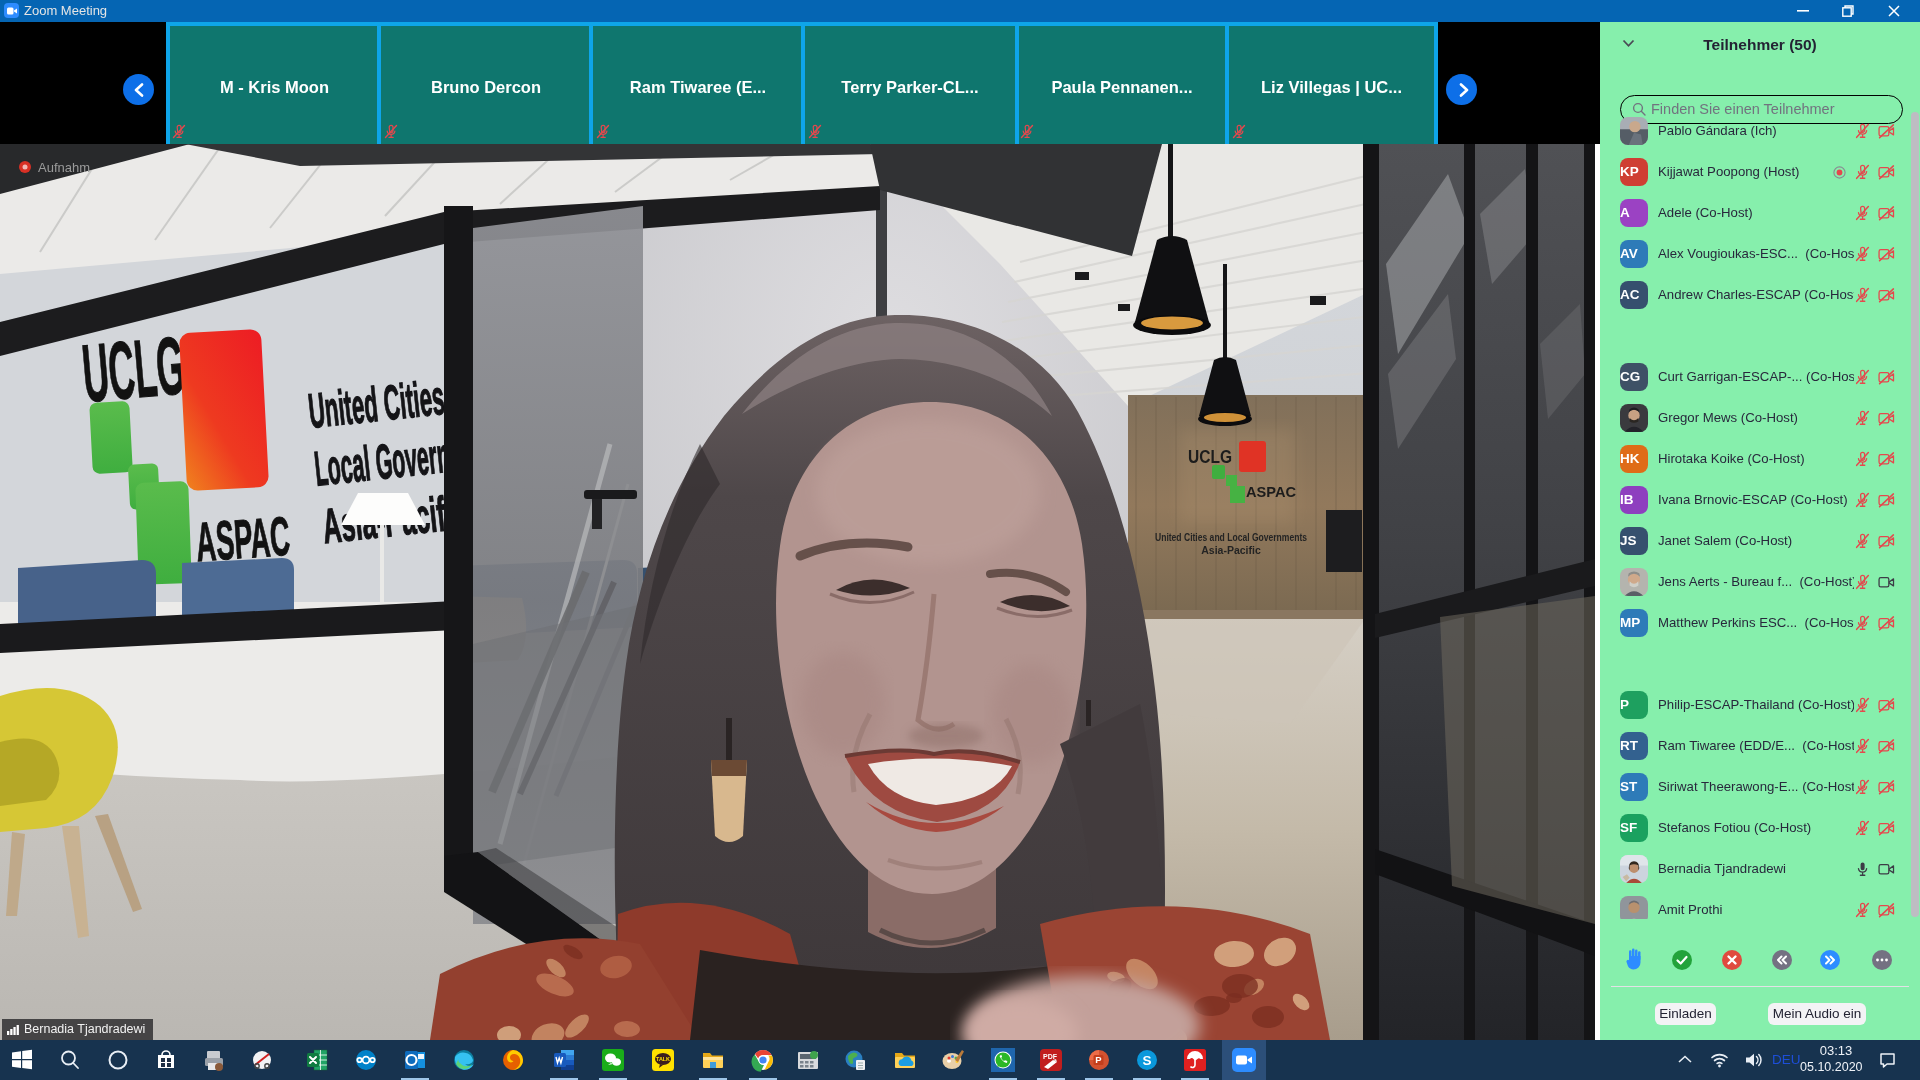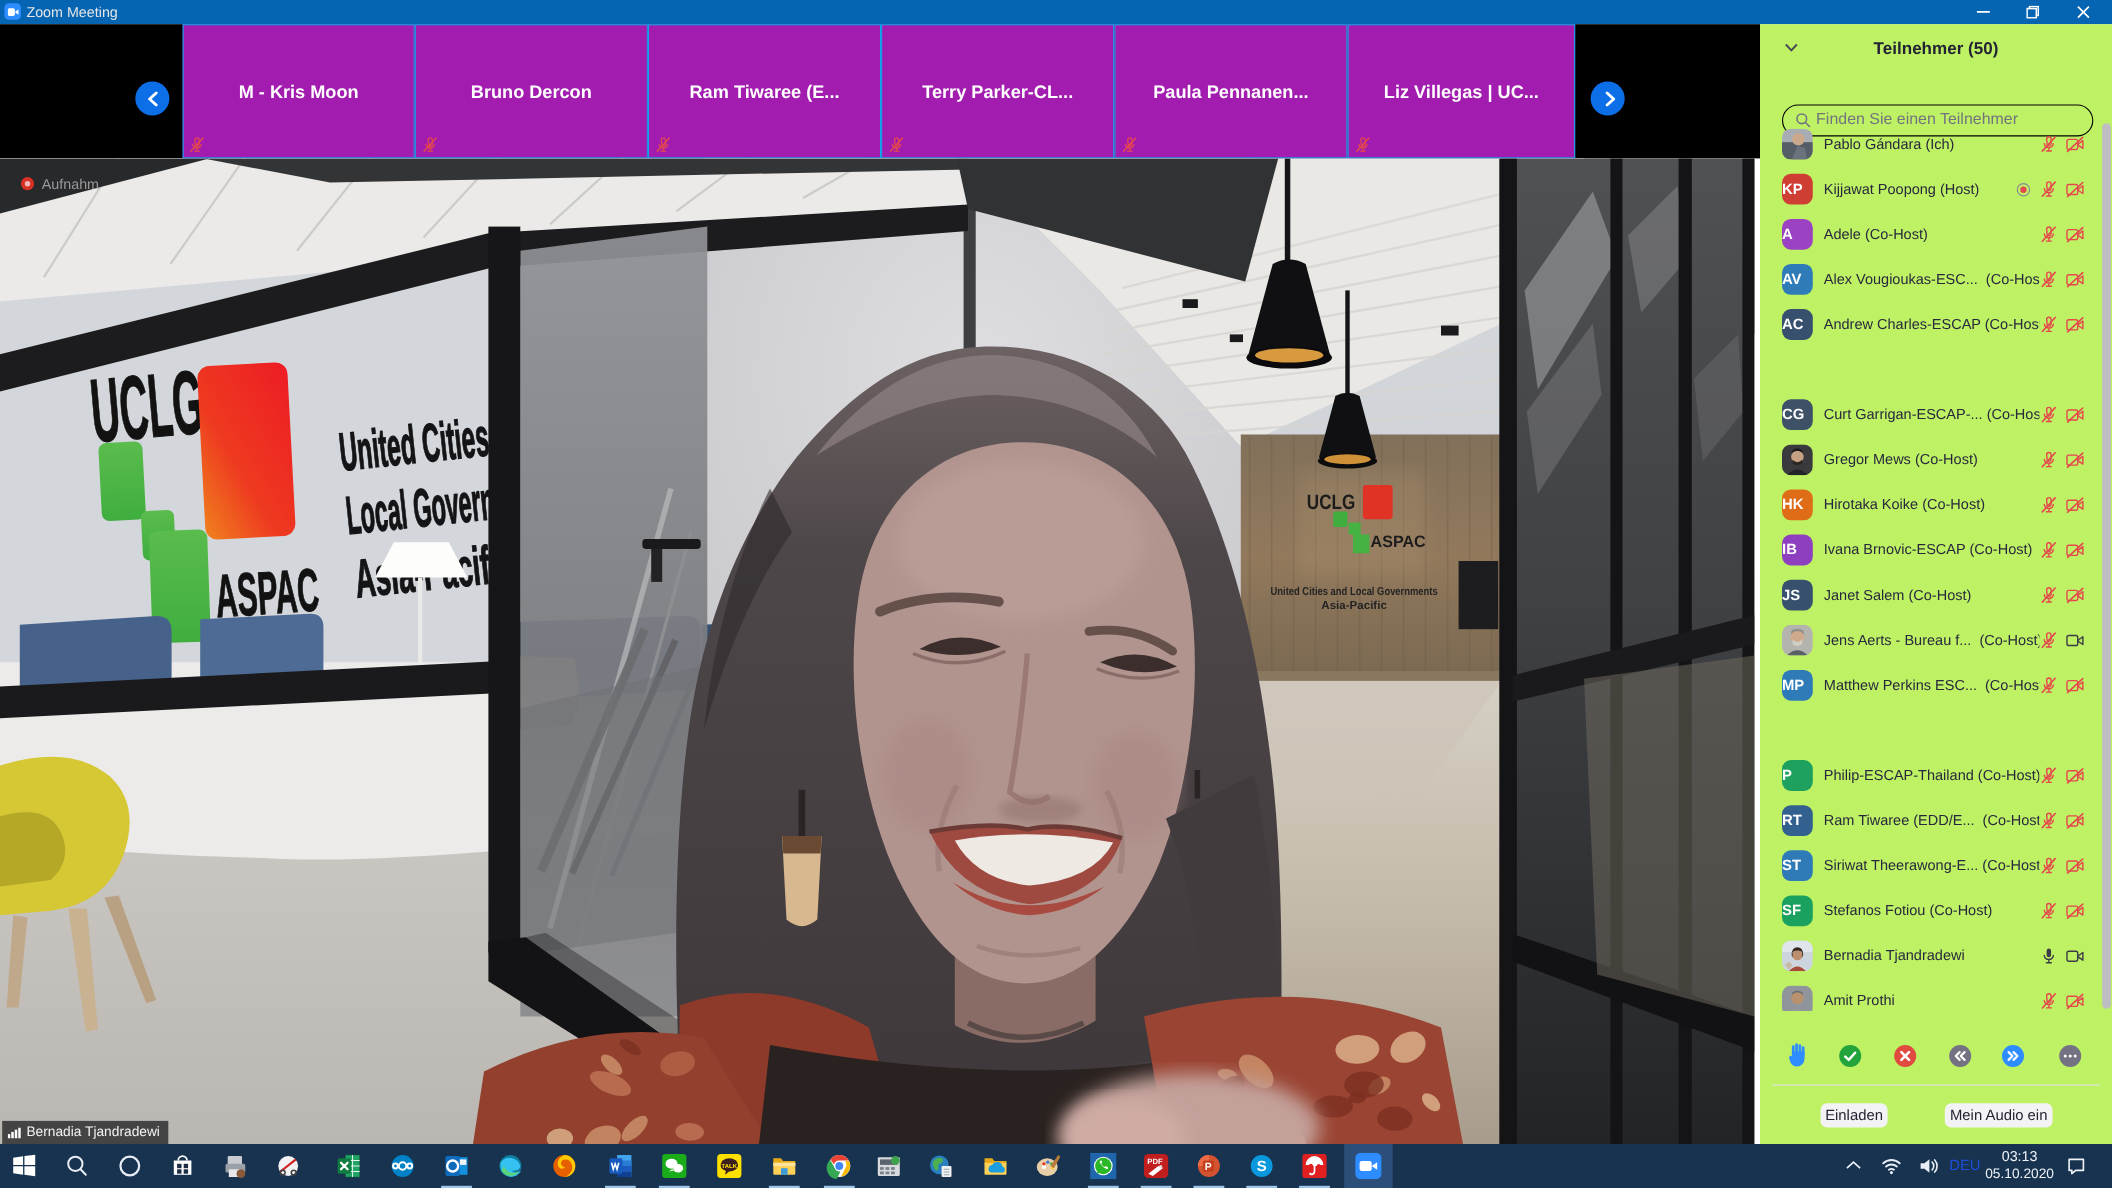--- a/index.html
+++ b/index.html
@@ -1,24 +1,24 @@
 <!DOCTYPE html>
 <html><head>
 <meta charset="utf-8">
 <style>
 html,body{margin:0;padding:0;width:1920px;height:1080px;overflow:hidden;background:#fff;font-family:"Liberation Sans",sans-serif}
 .abs{position:absolute}
 #titlebar{position:absolute;left:0;top:0;width:1920px;height:22px;background:#0565b3;color:#fff}
 #titlebar .txt{position:absolute;left:24px;top:3px;font-size:13px;color:#e5e5e5}
 #zicon{position:absolute;left:4px;top:3px;width:15px;height:15px;border-radius:4px;background:#2d8cff}
 #strip{position:absolute;left:0;top:22px;width:1600px;height:122px;background:#000}
-.tile{position:absolute;top:0;height:120px;background:#a21caf;border:1px solid #0ea5e9}
+.tile{position:absolute;top:0;height:120px;background:#0f766e;border:4px solid #0ea5e9}
 .tname{position:absolute;width:100%;top:52px;text-align:center;color:#fff;font-weight:bold;font-size:16.5px}
 .navbtn{position:absolute;top:52px;width:31px;height:31px;border-radius:50%;background:#0d6fe8;color:#fff;text-align:center;line-height:31px;font-size:17px;font-weight:bold}
-#panel{position:absolute;left:1600px;top:22px;width:320px;height:1018px;background:#bef264}
+#panel{position:absolute;left:1600px;top:22px;width:320px;height:1018px;background:#86efac}
 #taskbar{position:absolute;left:0;top:1040px;width:1920px;height:40px;background:#17334f}
 .row{position:absolute;left:20px;height:41px;width:290px}
 .av{position:absolute;left:0px;top:6px;width:28px;height:28px;border-radius:8px;color:#fff;font-weight:bold;font-size:13.5px;text-align:left;line-height:28px}
 .nm{position:absolute;left:38px;top:12.5px;font-size:13.2px;color:#28283c;white-space:nowrap;max-width:196px;overflow:hidden}
 .fbtn{position:absolute;top:928px;width:20px;height:20px;border-radius:50%}
 .fbtn svg{position:absolute;left:0;top:0}
 .pbtn{position:absolute;top:981px;height:22px;background:#f3f3f5;border-radius:6px;font-size:13.5px;color:#232333;text-align:center;line-height:22px}
 </style>
 </head>
 <body>
@@ -820,16 +820,16 @@
       <path d="M7.2 12.4 a4 4 0 0 1 4.6 0" stroke-width="1.7"></path>
     </g>
     <circle cx="9.5" cy="15" r="1.4" fill="#e8eef5"></circle>
   </svg>
 <svg class="abs" style="left:1744px;top:1051px" width="19" height="18" viewBox="0 0 19 18">
     <path d="M2 6.5 h3.5 L10 2.8 v12.4 L5.5 11.5 H2 Z" fill="#e8eef5"></path>
     <path d="M12.5 5.5 a5 5 0 0 1 0 7 M14.8 3.5 a8 8 0 0 1 0 11" fill="none" stroke="#e8eef5" stroke-width="1.5" stroke-linecap="round"></path>
   </svg>
 <div class="abs" style="left:1772px;top:1052px;width:34px;font-size:13.5px;color:#1d4ed8">DEU</div>
 <div class="abs" style="left:1806px;top:1043px;width:60px;text-align:center;font-size:13px;color:#eef2f7">03:13</div>
-<div class="abs" style="left:1800px;top:1060px;width:72px;text-align:center;font-size:12.5px;color:#eef2f7">05.10.2020</div>
+<div class="abs" style="left:1800px;top:1060px;width:72px;text-align:left;font-size:12.5px;color:#eef2f7">05.10.2020</div>
 <svg class="abs" style="left:1879px;top:1052px" width="17" height="16" viewBox="0 0 17 16">
     <path d="M2 2 h13 v10 h-7 l-3.5 3 v-3 H2 Z" fill="none" stroke="#eef2f7" stroke-width="1.5" stroke-linejoin="round"></path>
   </svg>
 
 </body></html>

